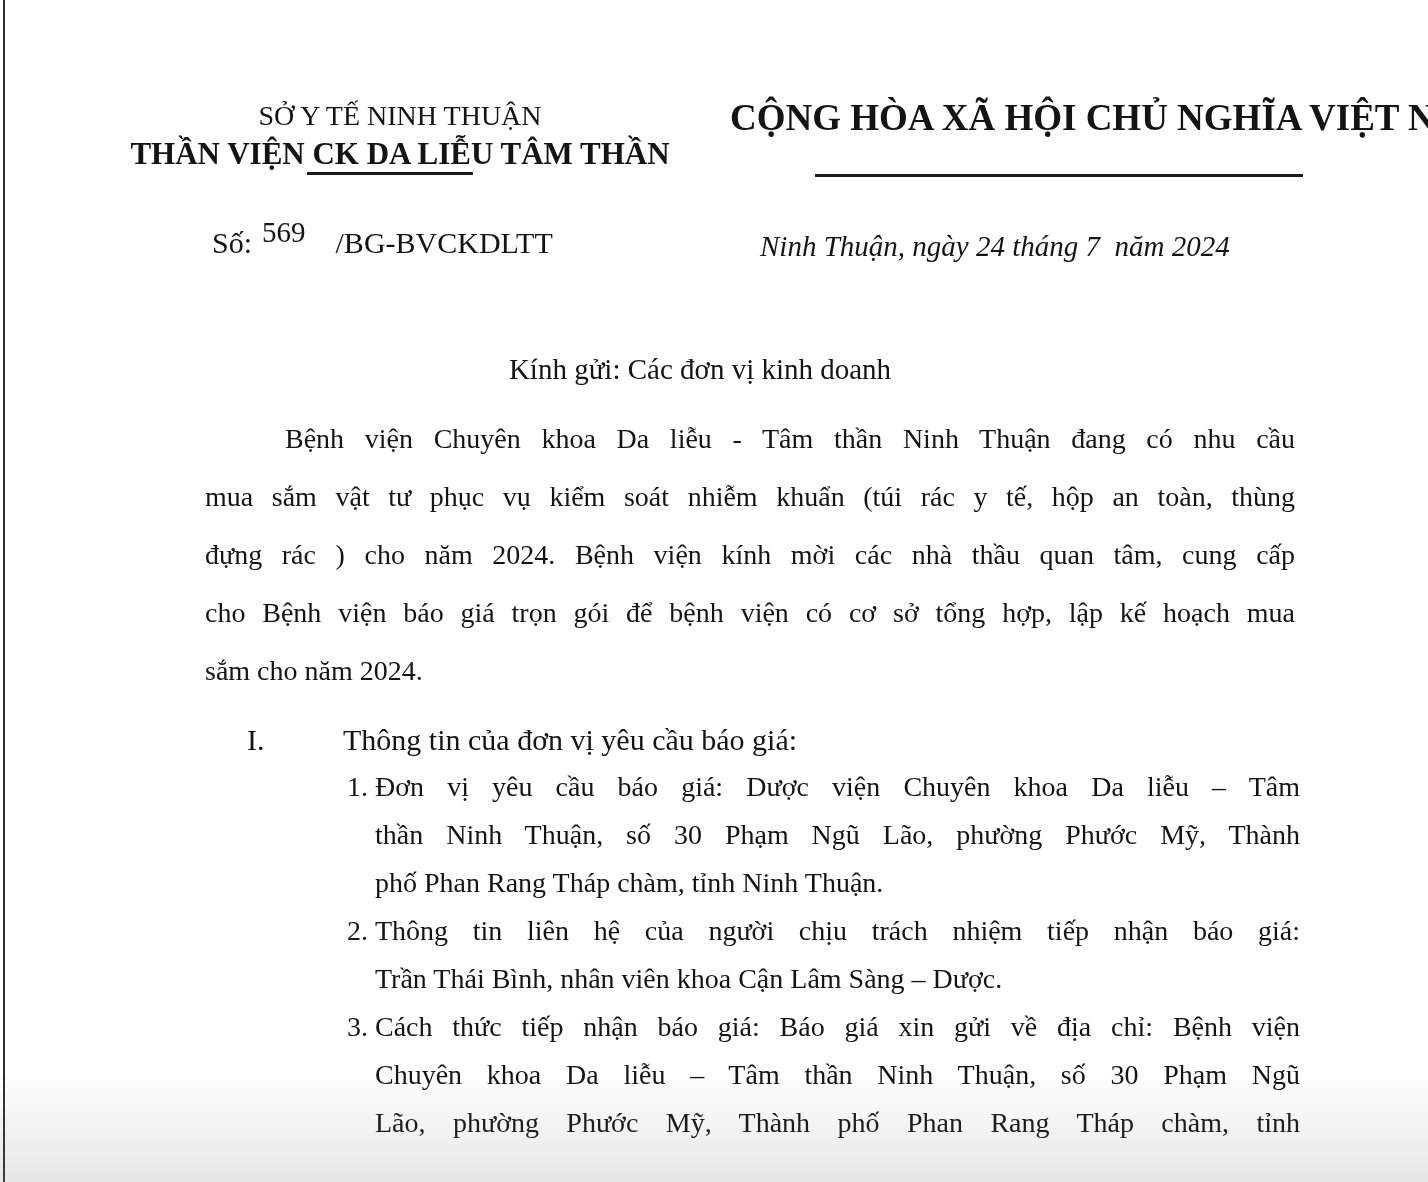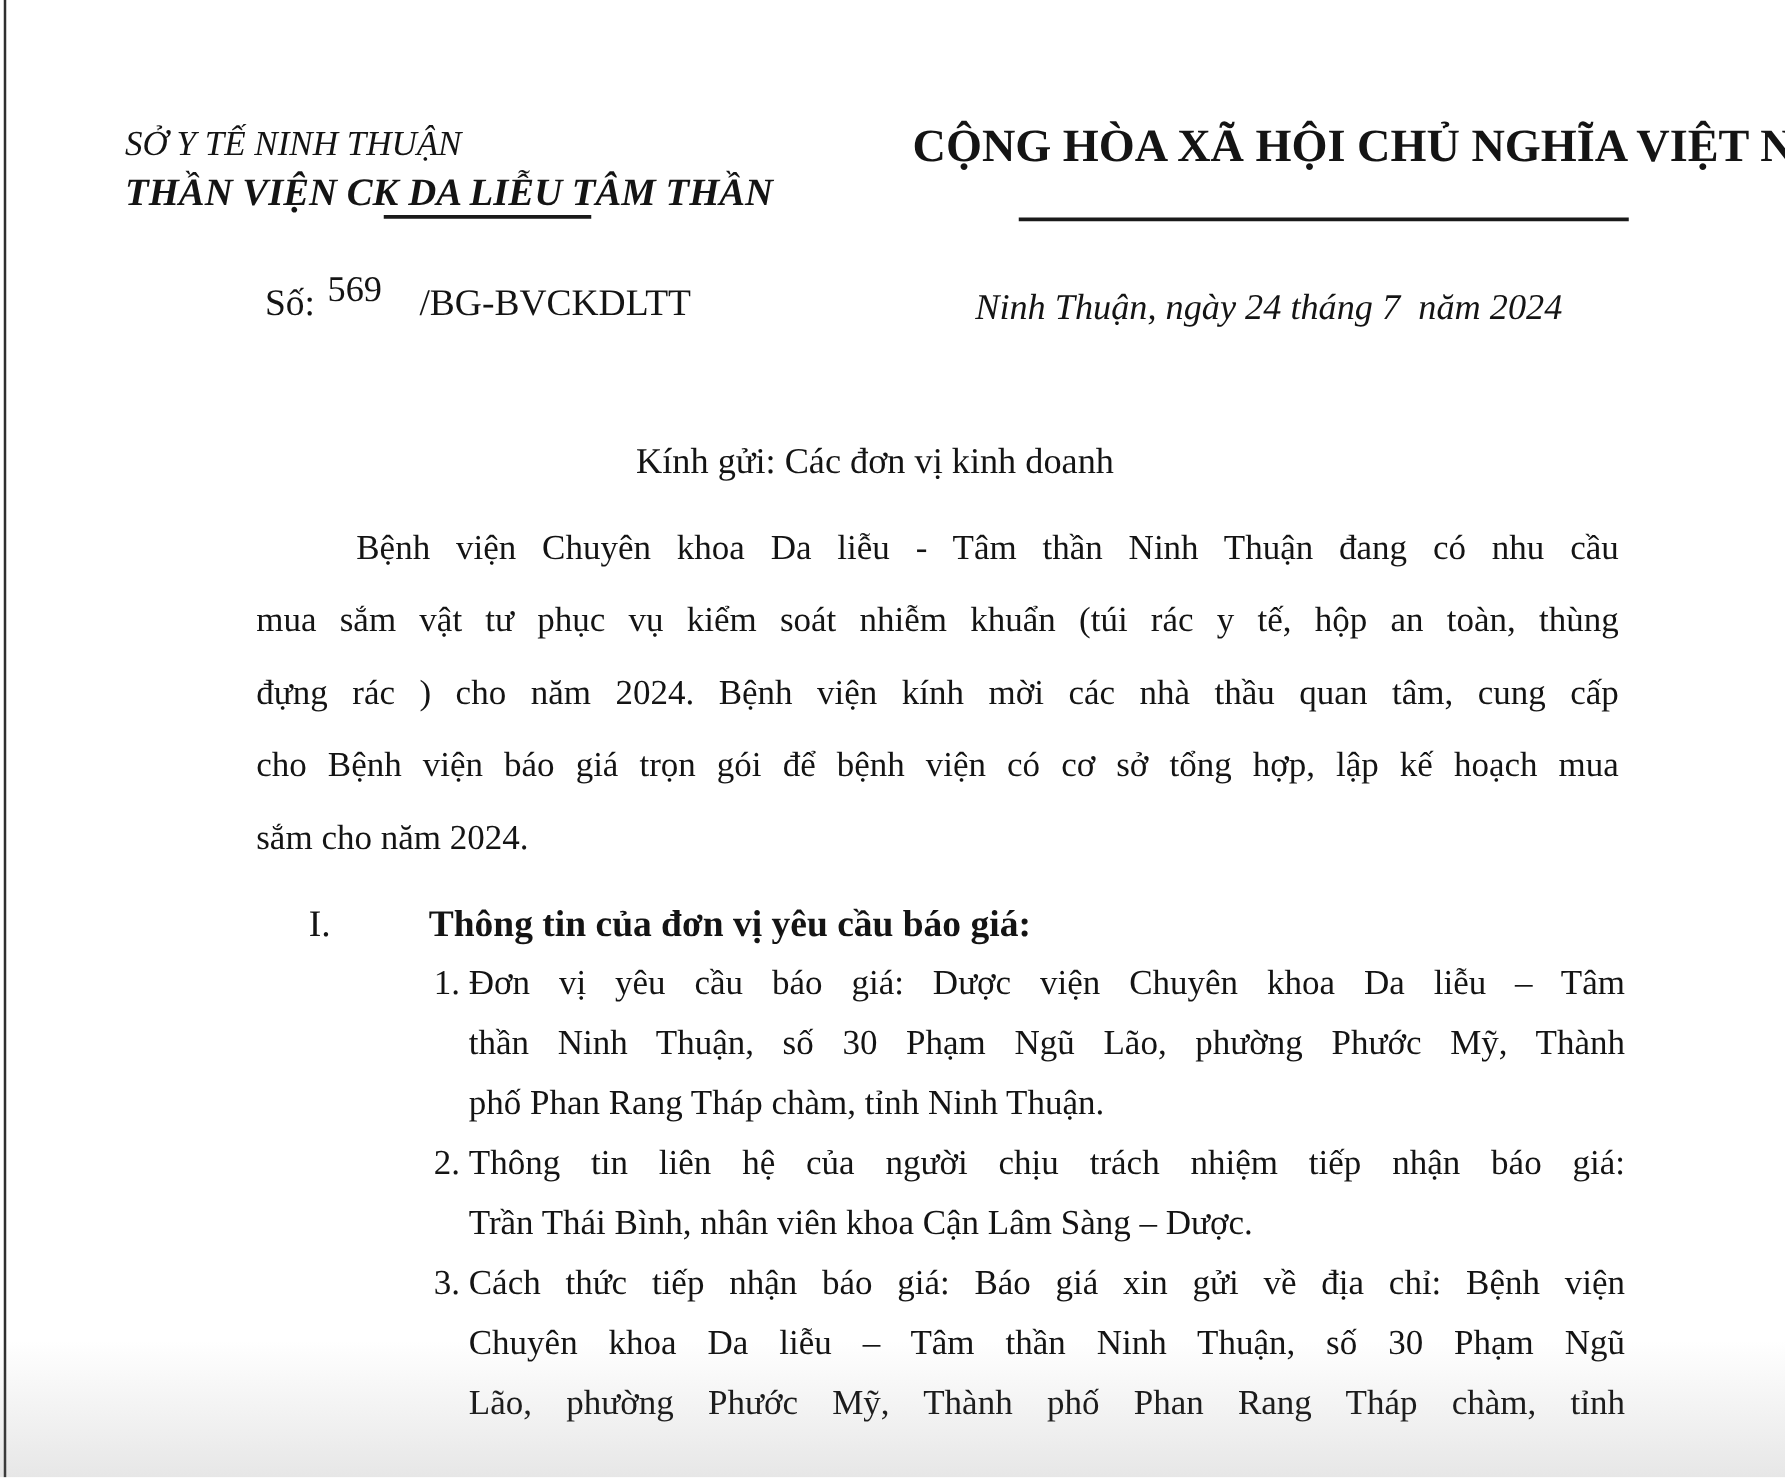--- a/index.html
+++ b/index.html
@@ -31,21 +31,21 @@
     width: 100%;
     height: 110px;
     background: linear-gradient(to bottom, rgba(120,120,120,0) 0%, rgba(120,120,120,0.18) 100%);
     pointer-events: none;
   }
   .hdr-left {
     position: absolute;
     left: 100px;
     top: 97px;
     width: 600px;
-    font-style: italic;
+    text-align: center;
   }
   .hdr-left .l1 {
     font-size: 28px;
     line-height: 38px;
     font-weight: 400;
     white-space: nowrap;
   }
   .hdr-left .l2 {
     font-size: 31px;
     line-height: 38px;
@@ -103,21 +103,21 @@
     font-size: 29px;
   }
   .so-line .suffix {
     margin-left: 30px;
   }
   .date-line {
     position: absolute;
     left: 760px;
     top: 226px;
     width: 510px;
-    text-align: center;
+    text-align: left;
     font-style: italic;
     font-size: 29px;
     line-height: 40px;
     white-space: pre;
   }
   .salutation {
     position: absolute;
     left: 350px;
     top: 349px;
     width: 700px;
@@ -155,21 +155,21 @@
     white-space: nowrap;
   }
   .section-head .numeral {
     position: absolute;
     left: 42px;
     top: 0;
     font-weight: 400;
   }
   .section-head .title {
     padding-left: 138px;
-    font-weight: 700;
+    font-weight: 400;
   }
   .list-block {
     position: absolute;
     left: 340px;
     top: 763px;
     width: 965px;
     font-size: 28px;
     line-height: 48px;
   }
   .list-item {

